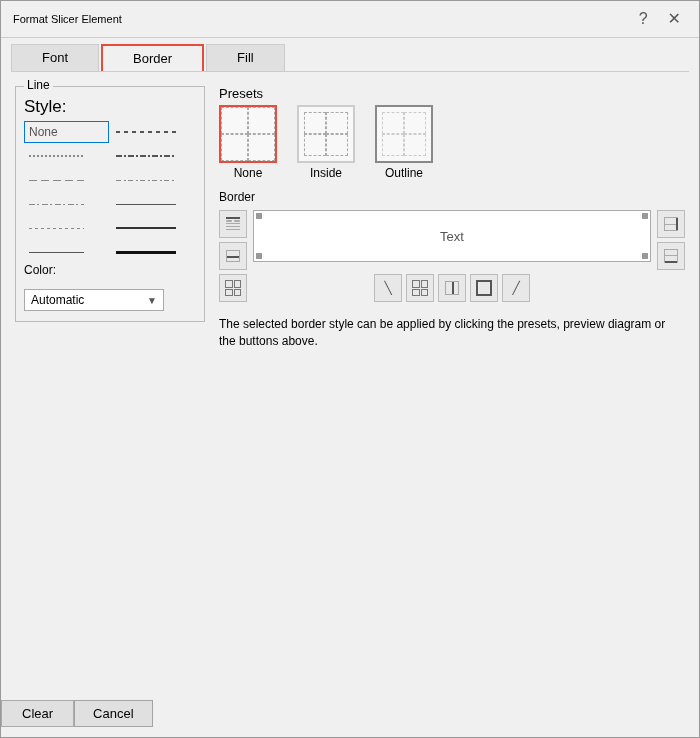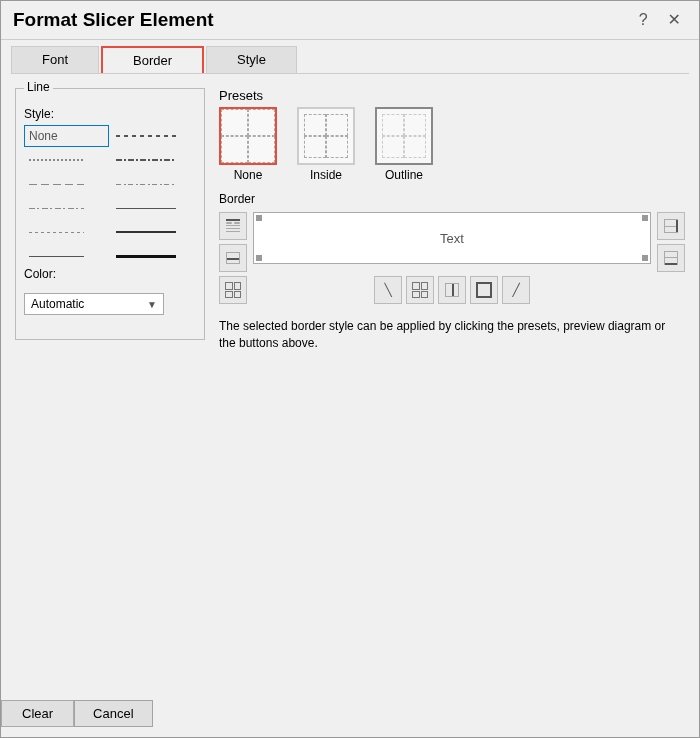--- a/index.html
+++ b/index.html
@@ -23,22 +23,22 @@
     }
     .title-bar {
       background: #f0f0f0;
       padding: 8px 12px;
       display: flex;
       align-items: center;
       justify-content: space-between;
       border-bottom: 1px solid #ccc;
     }
     .title-bar-left {
-      font-size: 19px;
-      font-weight: bold;
+      font-size: 11px;
+      font-weight: normal;
       color: #000;
     }
     .title-bar-right {
       display: flex;
       gap: 8px;
       align-items: center;
     }
     .title-btn {
       background: none;
       border: none;
@@ -86,37 +86,37 @@
       gap: 14px;
       flex: 1;
     }
     
     .left-panel {
       width: 190px;
       flex-shrink: 0;
     }
     .panel-group {
       border: 1px solid #bbb;
-      padding: 6px 8px 24px;
+      padding: 6px 8px 10px;
       position: relative;
       margin-bottom: 10px;
     }
     .panel-group-label {
       position: absolute;
       top: -9px;
       left: 8px;
       background: #f0f0f0;
       padding: 0 3px;
       font-size: 12px;
       color: #000;
     }
     .style-label {
-      font-size: 12px;
+      font-size: 17px;
       margin-bottom: 4px;
-      margin-top: 12px;
+      margin-top: 4px;
     }
     .style-grid {
       display: grid;
       grid-template-columns: 1fr 1fr;
       gap: 2px;
     }
     .style-cell {
       padding: 3px 4px;
       cursor: pointer;
       border: 1px solid transparent;
@@ -412,21 +412,21 @@
     <span class="title-bar-left">Format Slicer Element</span>
     <div class="title-bar-right">
       <button class="title-btn">?</button>
       <button class="title-btn">✕</button>
     </div>
   </div>
 
   <div class="tabs">
     <div class="tab">Font</div>
     <div class="tab active">Border</div>
-    <div class="tab">Style</div>
+    <div class="tab">Fill</div>
   </div>
   <div class="tab-border-line"></div>
 
   <div class="content">
     <div class="main-row">
 
       <div class="left-panel">
         <div class="panel-group">
           <span class="panel-group-label">Line</span>
           <div class="style-label">Style:</div>

